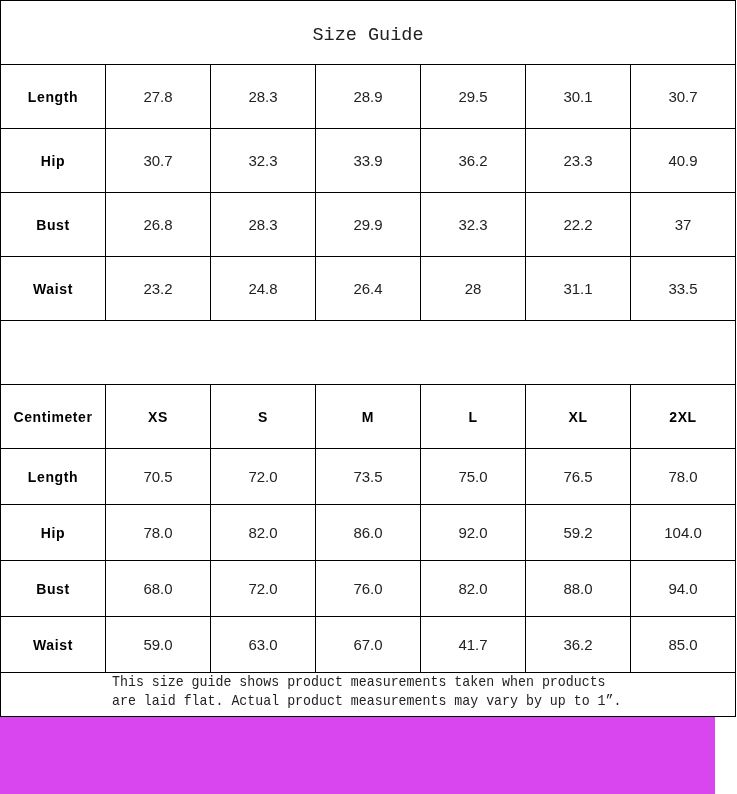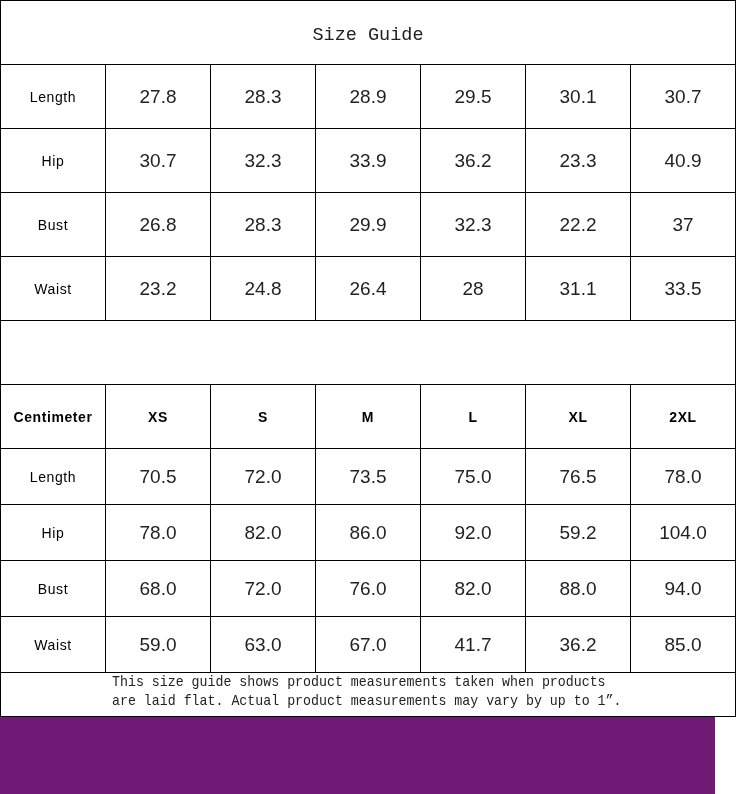--- a/index.html
+++ b/index.html
@@ -1,20 +1,20 @@
 <!DOCTYPE html>
 <html><head>
 <meta charset="utf-8">
 <title>Size Guide</title>
 <style>
   html,body{margin:0;padding:0;background:#ffffff;}
   body{width:737px;height:794px;overflow:hidden;
        font-family:"Liberation Sans", sans-serif;
        -webkit-font-smoothing:antialiased;}
-  .page{position:relative;width:715px;height:794px;background:#701a75;}
+  .page{position:relative;width:715px;height:794px;background:#d946ef;}
   table.size-guide{
     position:absolute;left:0px;top:0px;width:736px;
     border-collapse:collapse;table-layout:fixed;background:#fff;
   }
   table.size-guide td{
     border:1px solid #000000;
     padding:0;
     text-align:center;
     vertical-align:middle;
     color:#000;
@@ -32,27 +32,27 @@
     padding-top:26px;
   }
   table.size-guide tr.inch-rowh td, table.size-guide tr.inch-row td{height:63px;}
   table.size-guide tr.cm-row td{height:55px;}
   table.size-guide td.head-cell{
     font-weight:bold;
     font-size:14px;
     letter-spacing:0.6px;
   }
   table.size-guide td.row-label{
-    font-weight:normal;
+    font-weight:bold;
     font-size:14px;
     letter-spacing:0.6px;
   }
   table.size-guide td.data-cell{
     font-weight:normal;
-    font-size:19px;
+    font-size:15px;
     color:#222;
   }
   table.size-guide td.spacer-cell{height:63px;}
   .foot-text{display:inline-block;text-align:left;white-space:pre-line;font-size:14.6px;transform:translateX(-1.5px) scaleX(0.909);transform-origin:center center;}
   table.size-guide td.foot-cell{
     height:28px;
     font-family:"Liberation Mono", monospace;
     font-size:13.4px;
     line-height:19.4px;
     color:#222;

